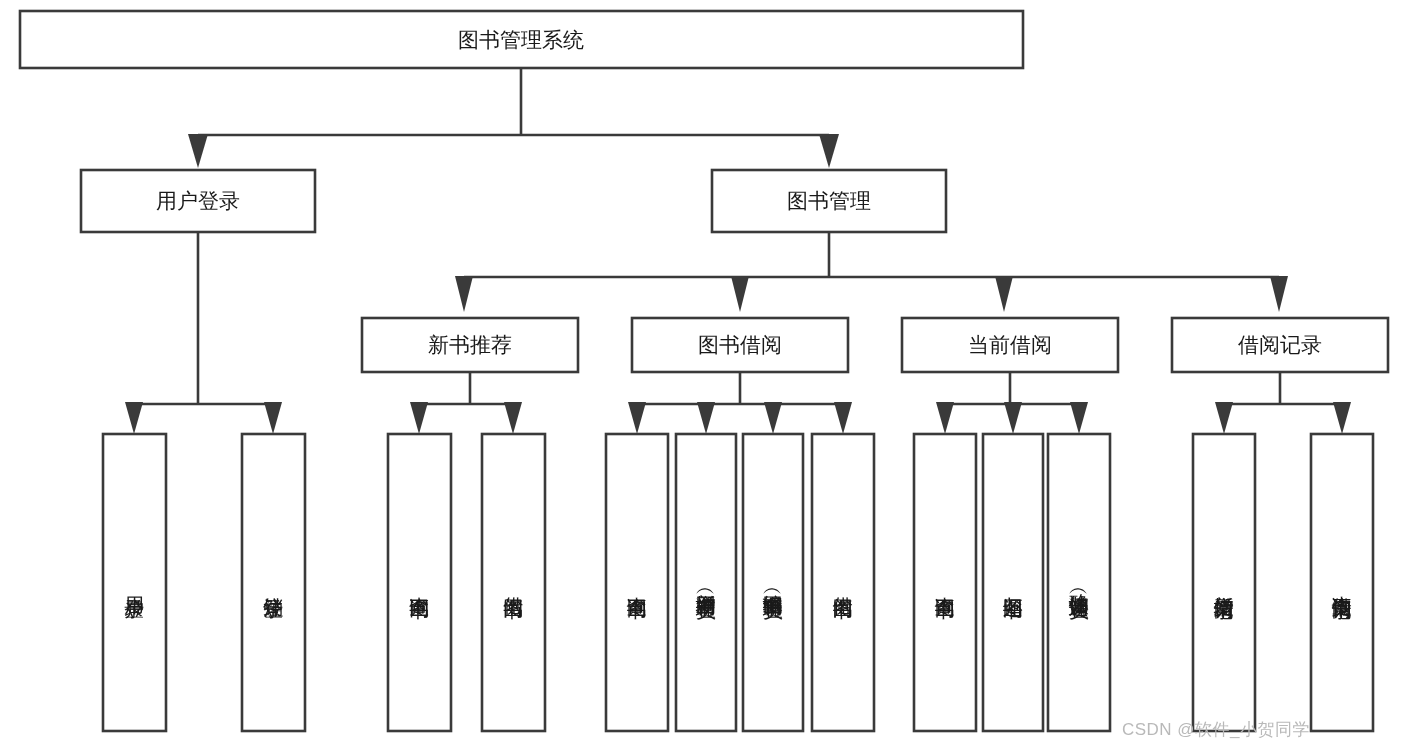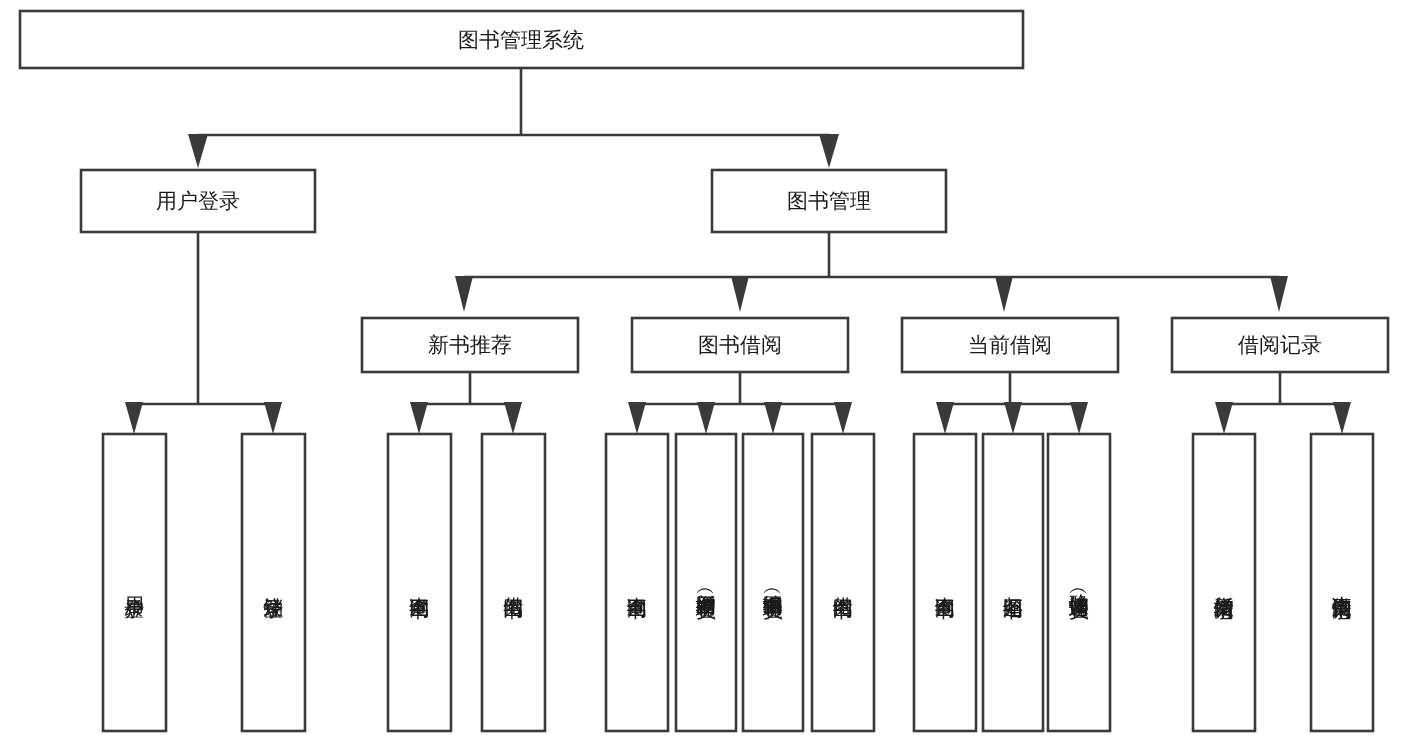--- a/index.html
+++ b/index.html
@@ -179,14 +179,15 @@
   <div class="node-label-v" style="left:743px; top:434px; width:60px; height:297px;">编辑图书（管理员）</div>
   <div class="node-label-v" style="left:812px; top:434px; width:62px; height:297px;">借阅图书</div>
 
   <div class="node-label-v" style="left:914px; top:434px; width:62px; height:297px;">查询图书</div>
   <div class="node-label-v" style="left:983px; top:434px; width:60px; height:297px;">归还图书</div>
   <div class="node-label-v" style="left:1048px; top:434px; width:62px; height:297px;">确认归还（管理员）</div>
 
   <div class="node-label-v" style="left:1193px; top:434px; width:62px; height:297px;">新增借阅记录</div>
   <div class="node-label-v" style="left:1311px; top:434px; width:62px; height:297px;">查询借阅记录</div>
 
+  <div class="watermark">CSDN @软件_小贺同学</div>
 
 </div>
 
 </body></html>

